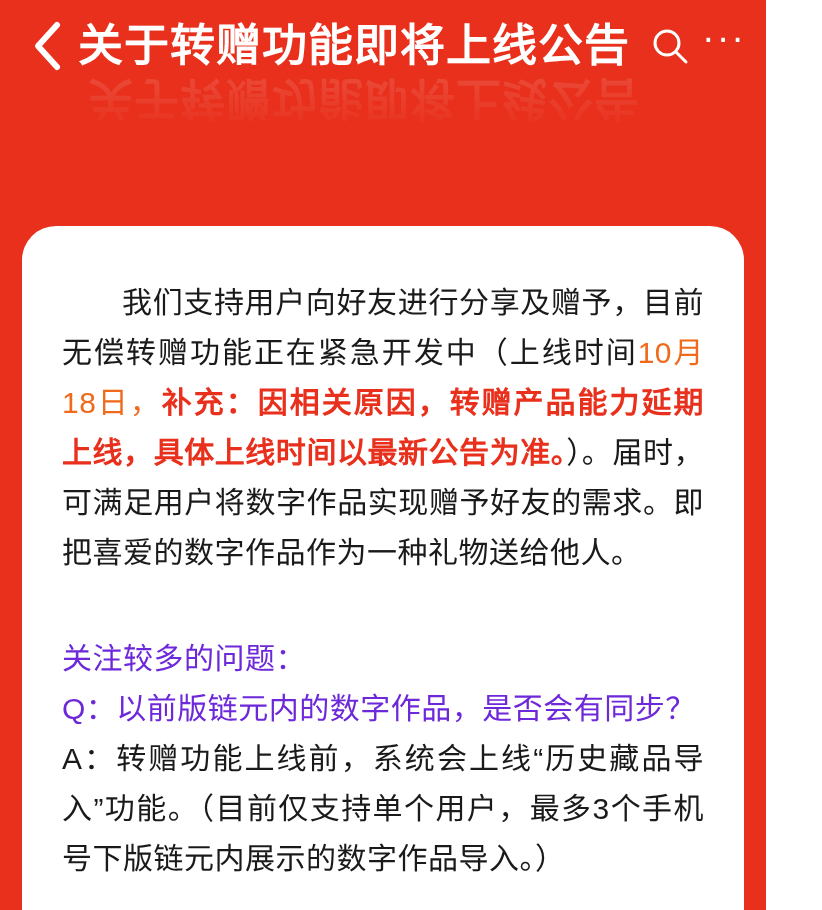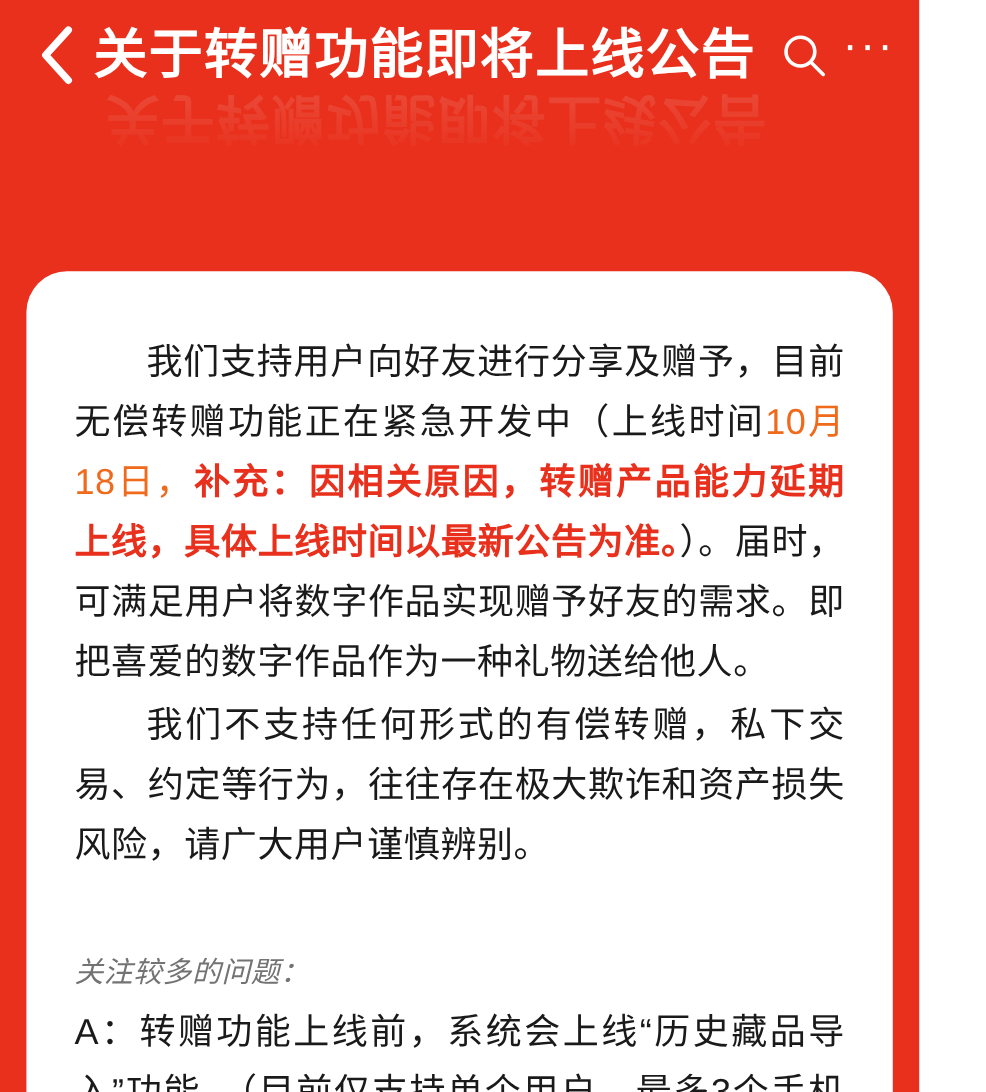--- a/index.html
+++ b/index.html
@@ -106,26 +106,25 @@
     line-height: 50px;
     text-align: justify;
     margin: 0 0 2px 0;
     letter-spacing: 0.5px;
   }
   .indent { text-indent: 60px; }
   .hl-orange { color: #f06a1c; }
   .hl-red { color: #e8301c; font-weight: bold; }
   .spacer { height: 54px; }
   .qa-line {
-    color: #737373;
-    font-size: 24px;
+    color: #6d28d9;
+    font-size: 30px;
     line-height: 50px;
     margin: 0;
     letter-spacing: 0.5px;
-    font-style: italic;
   }
   .qa-block {
     color: #1a1a1a;
     font-size: 30px;
     line-height: 50px;
     margin: 0;
     text-align: justify;
     letter-spacing: 0.5px;
   }
 </style>
@@ -149,21 +148,21 @@
     </div>
     <div class="header-more">···</div>
   </div>
 
   <div class="title-reflection">关于转赠功能即将上线公告</div>
 
   <div class="card">
 
     <p class="para indent"><span>我们支持用户向好友进行分享及赠予，目前无偿转赠功能正在紧急开发中（上线时间</span><span class="hl-orange">10月18日，</span><span class="hl-red">补充：因相关原因，转赠产品能力延期上线，具体上线时间以最新公告为准。</span><span>）。届时，可满足用户将数字作品实现赠予好友的需求。即把喜爱的数字作品作为一种礼物送给他人。</span></p>
 
-    <p class="para indent">我们不支持任何形式的有偿转赠，私下交易、约定等行为，往往存在极大欺诈和资产损失风险，请广大用户谨慎辨别。</p>
 
     <div class="spacer"></div>
 
     <p class="qa-line">关注较多的问题：</p>
+    <p class="qa-line">Q：以前版链元内的数字作品，是否会有同步？</p>
     <p class="qa-block">A：转赠功能上线前，系统会上线“历史藏品导入”功能。（目前仅支持单个用户，最多3个手机号下版链元内展示的数字作品导入。）</p>
 
   </div>
 </div>
 
 </body></html>

